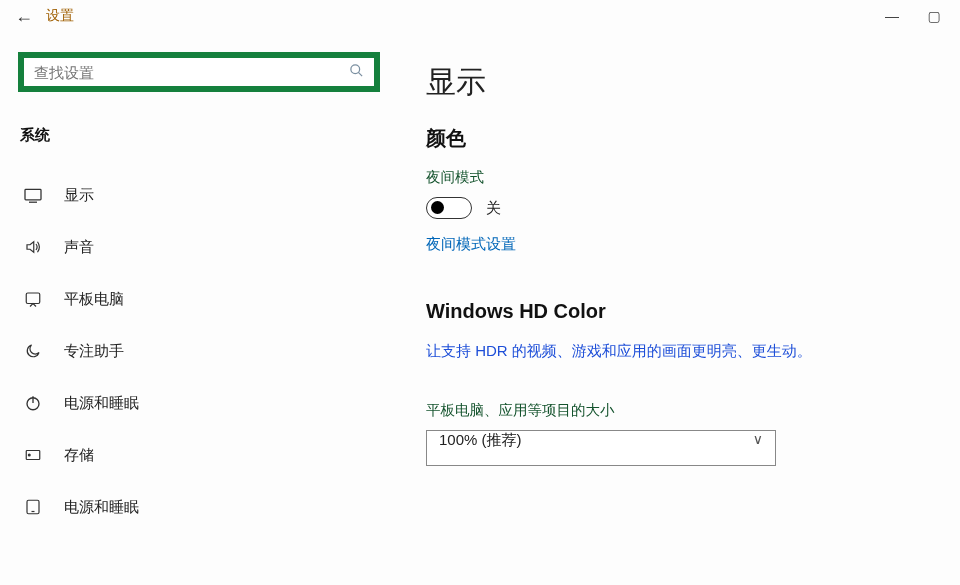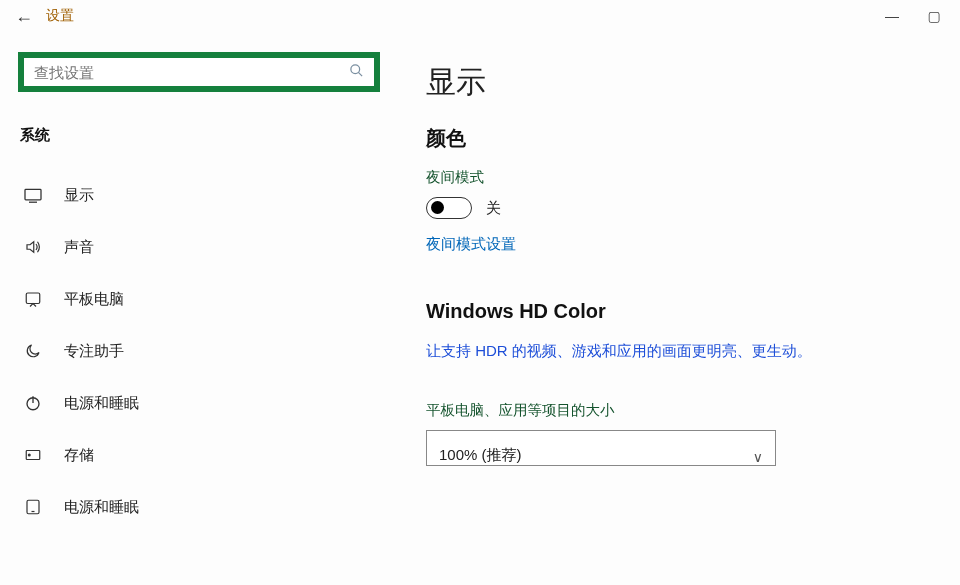--- a/index.html
+++ b/index.html
@@ -24,21 +24,21 @@
   .content { flex:1; padding: 30px 28px 0 28px; }
   .page-h1 { font-size:30px; font-weight:400; margin-bottom:22px; }
   .section-h { font-size:20px; font-weight:700; margin: 10px 0 16px 0; color:#111; }
   .label { font-size:14.5px; color:#14532d; margin-bottom:10px; }
   .toggle-row { display:flex; align-items:center; gap:14px; margin-bottom:16px; }
   .toggle { width:46px; height:22px; border:1.5px solid #333; border-radius:12px; position:relative; background:#fff; }
   .toggle::after { content:""; position:absolute; left:4px; top:3px; width:13px; height:13px; background:#000; border-radius:50%; }
   .toggle-state { font-size:15px; color:#222; }
   .link { color:#0066b8; font-size:15px; margin-bottom:6px; display:inline-block; }
   .hdr-desc { font-size:15px; color:#1d4ed8; margin-bottom:8px; line-height:1.6;}
-  .dropdown { width:350px; height:36px; border:1.5px solid #888; display:flex; align-items:flex-end; justify-content:space-between; padding:0 12px; font-size:15px; background:#fff; }
+  .dropdown { width:350px; height:36px; border:1.5px solid #888; display:flex; align-items:flex-start; justify-content:space-between; padding:0 12px; font-size:15px; background:#fff; }
   .chev { color:#555; font-size:14px; }
   .gap-lg { height: 30px; }
 </style>
 </head>
 <body>
 
 <div class="window">
 
   <div class="titlebar">
     <div class="back">

